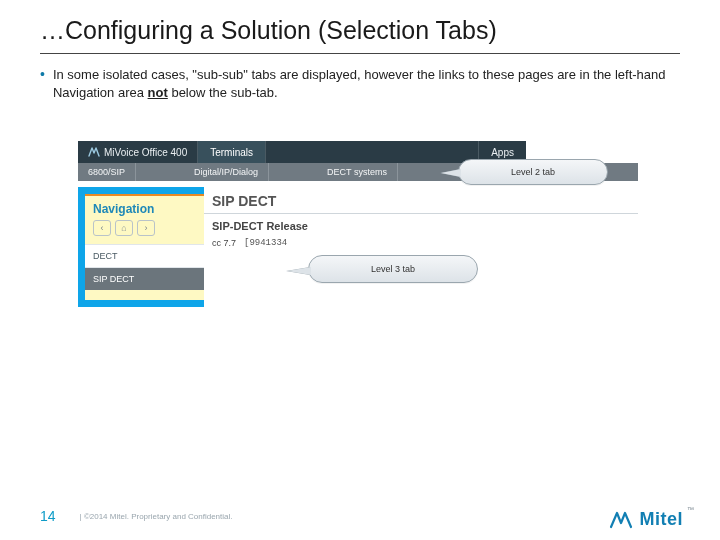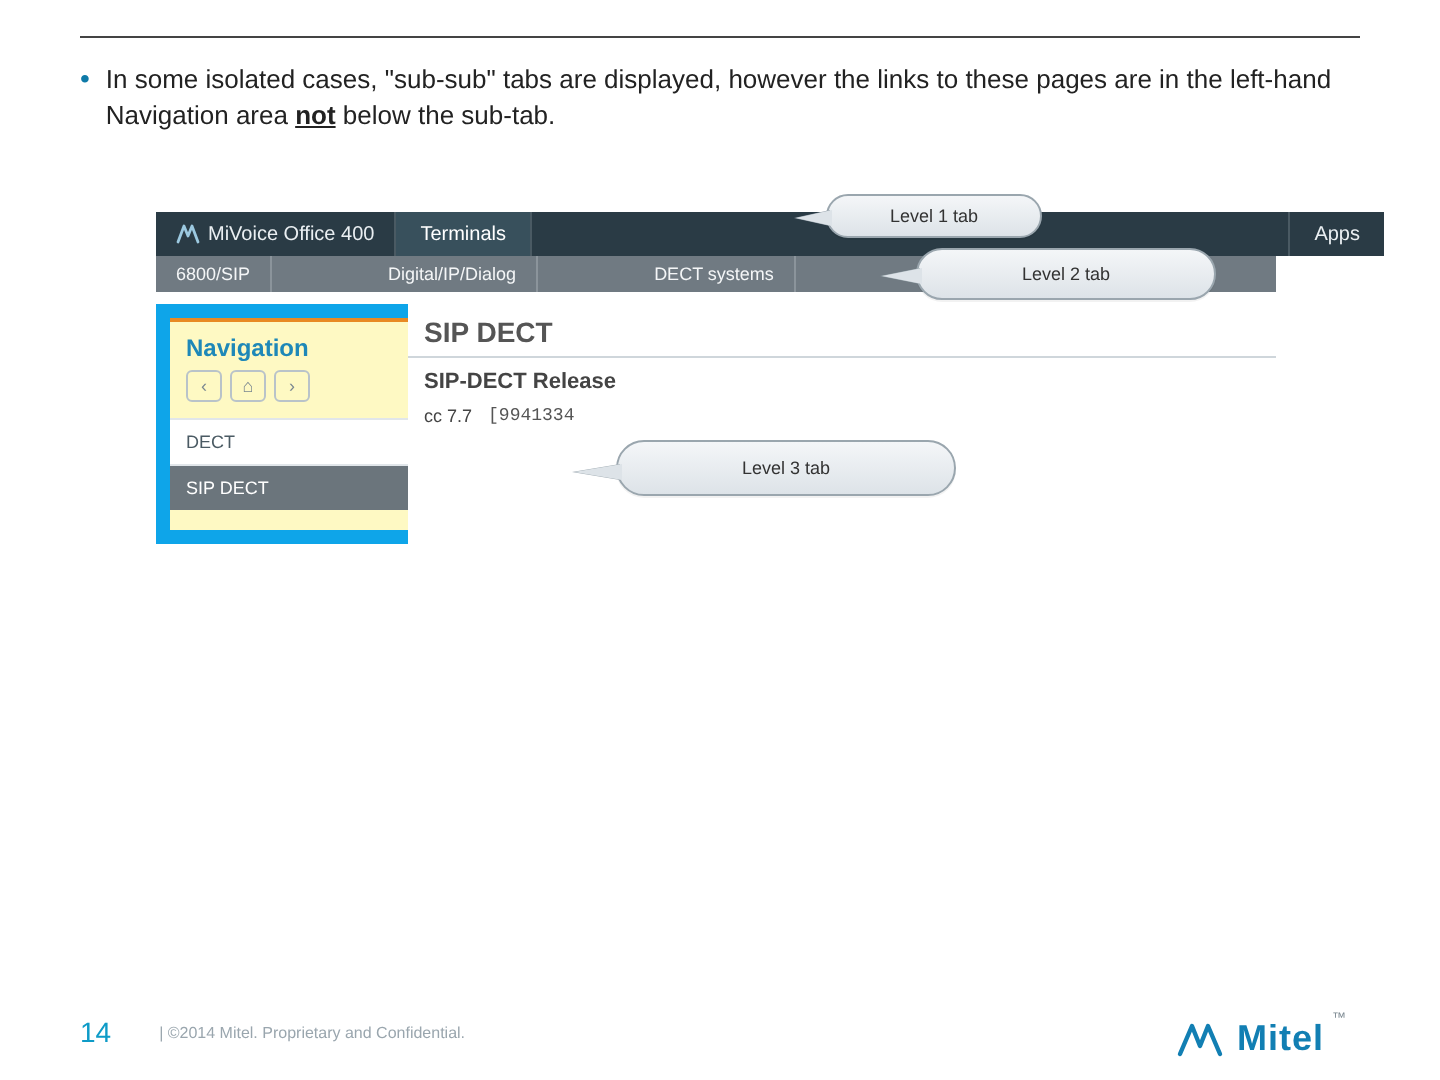--- a/index.html
+++ b/index.html
@@ -6,21 +6,21 @@
   html, body { width: 720px; height: 540px; background: #fff; font-family: Arial, Helvetica, sans-serif; color: #333; }
   .slide { position: relative; width: 720px; height: 540px; padding: 16px 40px 0 40px; }
   .title { font-size: 25px; color: #1a1a1a; font-weight: 400; letter-spacing: 0; padding-bottom: 6px; }
   .title-rule { border: none; border-top: 1px solid #444; margin-top: 2px; margin-bottom: 12px; }
   .bullet-row { display: flex; align-items: flex-start; gap: 8px; font-size: 13px; line-height: 1.35; color: #222; }
   .bullet-dot { color: #0e7aa8; font-size: 14px; line-height: 1.2; }
   .emph { font-weight: 700; text-decoration: underline; }
   .figure { position: relative; margin: 14px 0 0 38px; width: 560px; height: 210px; }
 
   
-  .darkbar { position: absolute; left: 0; top: 26px; width: 614px; height: 22px; background: #2a3b45; display: flex; align-items: center; color: #eaeff2; font-size: 10px; }
+  .darkbar { position: absolute; left: 0; top: 26px; width: 448px; height: 22px; background: #2a3b45; display: flex; align-items: center; color: #eaeff2; font-size: 10px; }
   .brand { display: flex; align-items: center; gap: 4px; padding: 0 10px; border-right: 1px solid #4a5a63; height: 100%; }
   .brand svg { display:block; }
   .topitem { padding: 0 12px; height: 100%; display: flex; align-items: center; border-right: 1px solid #4a5a63; }
   .topitem.highlight { background: #38505c; color: #fff; }
   .topitem.right { margin-left: auto; border-left: 1px solid #4a5a63; border-right: none; }
 
   
   .greybar { position: absolute; left: 0; top: 48px; width: 560px; height: 18px; background: #707a82; display: flex; align-items: center; color: #f4f6f7; font-size: 9px; gap: 48px; }
   .subitem { padding: 0 10px; height: 100%; display: flex; align-items: center; border-right: 1px solid #8b949b; }
 
@@ -48,30 +48,31 @@
   .co3 { left: 230px; top: 140px; width: 170px; height: 28px; border-radius: 16px; }
 
   .co1::before, .co2::before, .co3::before { content: ""; position: absolute; width: 0; height: 0; }
   .co1::before { left: -16px; top: 7px; border-top: 4px solid transparent; border-bottom: 4px solid transparent; border-right: 18px solid #dde3e8; filter: drop-shadow(-1px 0 0 #9aa6ae); }
   .co2::before { left: -18px; top: 9px; border-top: 4px solid transparent; border-bottom: 4px solid transparent; border-right: 20px solid #dde3e8; filter: drop-shadow(-1px 0 0 #9aa6ae); }
   .co3::before { left: -22px; top: 11px; border-top: 4px solid transparent; border-bottom: 4px solid transparent; border-right: 24px solid #dde3e8; filter: drop-shadow(-1px 0 0 #9aa6ae); }
 
   
   .footer { position: absolute; left: 40px; bottom: 16px; display: flex; align-items: center; gap: 24px; font-size: 8px; color: #9aa6ae; }
   .footer .pg { color: #0e9bc7; font-size: 14px; font-weight: 400; }
-  .logo { position: absolute; right: 45px; bottom: 10px; display: flex; align-items: center; gap: 6px; color: #0e9bc7; }
+  .logo { position: absolute; right: 24px; bottom: 10px; display: flex; align-items: center; gap: 6px; color: #0e9bc7; }
   .logo .mark { width: 24px; height: 18px; position: relative; }
   .logo .txt { font-size: 18px; font-weight: 700; letter-spacing: 0.5px; color: #127fb3; }
   .tm { font-size: 7px; color: #7a8790; position: relative; top: -10px; left: -2px; }
 </style>
 </head>
 <body>
 
 <div class="slide">
 
+  <h1 class="title">…Configuring a Solution (Selection Tabs)</h1>
   <hr class="title-rule">
 
   <div class="bullet-row">
     <span class="bullet-dot">•</span>
     <p>
       <span>In some isolated cases, "sub-sub" tabs are displayed, however the links to these pages are in the left-hand Navigation area </span><span class="emph">not</span><span> below the sub-tab.</span>
     </p>
   </div>
 
   <div class="figure">
@@ -108,21 +109,20 @@
     <div class="contentpanel">
       <div class="contenthead">SIP DECT</div>
       <hr class="thinrule">
       <div class="subhead">SIP-DECT Release</div>
       <div class="row">
         <span>cc 7.7</span>
         <span class="mono">[9941334</span>
       </div>
     </div>
 
-    <div class="callout co1">Level 1 tab</div>
     <div class="callout co2">Level 2 tab</div>
     <div class="callout co3">Level 3 tab</div>
 
   </div>
 
   <div class="footer">
     <span class="pg">14</span>
     <span>| ©2014 Mitel. Proprietary and Confidential.</span>
   </div>
 

